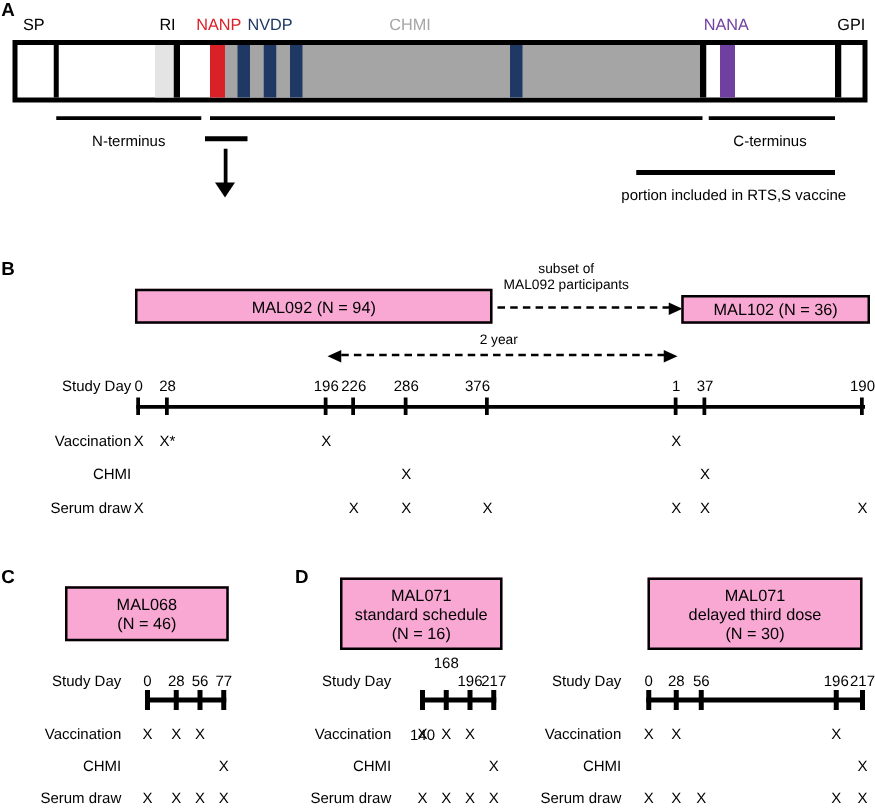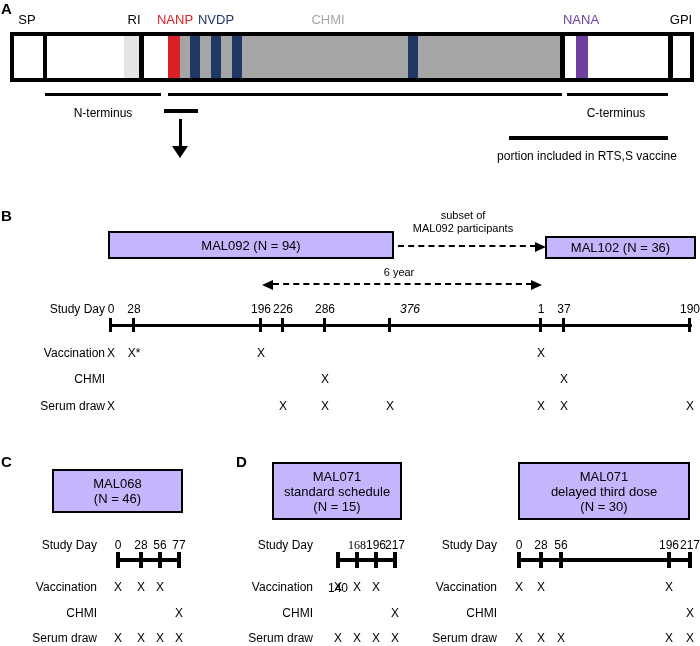--- a/index.html
+++ b/index.html
@@ -6,45 +6,45 @@
   #fig{position:relative;width:700px;height:646px;background:#fff;
        font-family:"Liberation Sans","DejaVu Sans",sans-serif;color:#000;overflow:hidden;}
   .abs{position:absolute;}
   .panel-letter{font-size:15px;font-weight:bold;}
   .seq-label{font-size:13px;text-align:center;}
   .s12{font-size:12px;line-height:13px;}
   .s11{font-size:11px;line-height:13px;}
   .center{text-align:center;}
   .right{text-align:right;}
   .bar{border:4px solid #000;background:#fff;box-sizing:border-box;}
-  .box{border:2px solid #000;background:#c4b5fd;box-sizing:border-box;
+  .box{border:2px solid #000;background:#f9a8d4;box-sizing:border-box;
        display:flex;flex-direction:column;align-items:center;justify-content:center;
        font-size:13px;line-height:15px;text-align:center;}
   .blk{background:#000;}
   .dash-line{border-top:2.5px dashed #000;}
   .tri-right{width:0;height:0;border-top:5px solid transparent;border-bottom:5px solid transparent;border-left:11px solid #000;}
   .tri-left{width:0;height:0;border-top:5px solid transparent;border-bottom:5px solid transparent;border-right:11px solid #000;}
   .tri-down{width:0;height:0;border-left:8px solid transparent;border-right:8px solid transparent;border-top:12px solid #000;}
 </style>
 </head>
 <body>
 
 <div id="fig">
 
   <div class="abs blk" style="left:179px;top:119px;width:3px;height:28px;"></div>
   <div class="abs tri-down" style="left:172px;top:146px;"></div>
 
-  <div class="abs s11 center" style="left:373px;top:209px;width:180px;">
+  <div class="abs s11 center" style="left:363px;top:209px;width:180px;">
     <div>subset of</div>
     <div>MAL092 participants</div>
   </div>
   <div class="abs dash-line" style="left:398px;top:245px;width:138px;"></div>
   <div class="abs tri-right" style="left:535px;top:242px;"></div>
 
-  <div class="abs s11 center" style="left:339px;top:266px;width:120px;">6 year</div>
+  <div class="abs s11 center" style="left:339px;top:266px;width:120px;">2 year</div>
   <div class="abs dash-line" style="left:273px;top:283px;width:259px;"></div>
   <div class="abs tri-left" style="left:262px;top:280px;"></div>
   <div class="abs tri-right" style="left:531px;top:280px;"></div>
 <div class="abs panel-letter" style="left: 1px; top: 0px;">A</div>
     <div class="abs panel-letter" style="left: 1px; top: 207px;">B</div>
     <div class="abs panel-letter" style="left: 1px; top: 453px;">C</div>
     <div class="abs panel-letter" style="left: 236px; top: 453px;">D</div>
     <div class="abs seq-label" style="left: -18px; top: 12px; width: 90px; color: rgb(0, 0, 0);">SP</div>
     <div class="abs seq-label" style="left: 89px; top: 12px; width: 90px; color: rgb(0, 0, 0);">RI</div>
     <div class="abs seq-label" style="left: 130px; top: 12px; width: 90px; color: rgb(218, 33, 40);">NANP</div>
@@ -79,40 +79,40 @@
     <div class="abs box" style="left: 545px; top: 236px; width: 151px; height: 23px;">
       <div>MAL102 (N = 36)</div>
     </div>
     <div class="abs box" style="left: 52px; top: 469px; width: 131px; height: 44px;">
       <div>MAL068</div>
       <div>(N = 46)</div>
     </div>
     <div class="abs box" style="left: 272px; top: 462px; width: 130px; height: 58px;">
       <div>MAL071</div>
       <div>standard schedule</div>
-      <div>(N = 15)</div>
+      <div>(N = 16)</div>
     </div>
     <div class="abs box" style="left: 518px; top: 462px; width: 172px; height: 58px;">
       <div>MAL071</div>
       <div>delayed third dose</div>
       <div>(N = 30)</div>
     </div>
     <div class="abs" style="left: 109px; top: 324px; width: 583px; height: 3px; background: rgb(0, 0, 0);"></div>
     <div class="abs" style="left: 109px; top: 318px; width: 3px; height: 14px; background: rgb(0, 0, 0);"></div>
     <div class="abs s12 center" style="left: 89px; top: 303px; width: 44px;">0</div>
     <div class="abs" style="left: 132px; top: 318px; width: 3px; height: 14px; background: rgb(0, 0, 0);"></div>
     <div class="abs s12 center" style="left: 112px; top: 303px; width: 44px;">28</div>
     <div class="abs" style="left: 259px; top: 318px; width: 3px; height: 14px; background: rgb(0, 0, 0);"></div>
     <div class="abs s12 center" style="left: 239px; top: 303px; width: 44px;">196</div>
     <div class="abs" style="left: 281px; top: 318px; width: 3px; height: 14px; background: rgb(0, 0, 0);"></div>
     <div class="abs s12 center" style="left: 261px; top: 303px; width: 44px;">226</div>
     <div class="abs" style="left: 323px; top: 318px; width: 3px; height: 14px; background: rgb(0, 0, 0);"></div>
     <div class="abs s12 center" style="left: 303px; top: 303px; width: 44px;">286</div>
     <div class="abs" style="left: 388px; top: 318px; width: 3px; height: 14px; background: rgb(0, 0, 0);"></div>
-    <div class="abs s12 center" style="left: 388px; top: 303px; width: 44px; font-style: italic;">376</div>
+    <div class="abs s12 center" style="left: 360px; top: 303px; width: 44px;">376</div>
     <div class="abs" style="left: 539px; top: 318px; width: 3px; height: 14px; background: rgb(0, 0, 0);"></div>
     <div class="abs s12 center" style="left: 519px; top: 303px; width: 44px;">1</div>
     <div class="abs" style="left: 562px; top: 318px; width: 3px; height: 14px; background: rgb(0, 0, 0);"></div>
     <div class="abs s12 center" style="left: 542px; top: 303px; width: 44px;">37</div>
     <div class="abs" style="left: 688px; top: 318px; width: 3px; height: 14px; background: rgb(0, 0, 0);"></div>
     <div class="abs s12 center" style="left: 668px; top: 303px; width: 44px;">190</div>
     <div class="abs s12 right" style="left: -55px; top: 303px; width: 160px;">Study Day</div>
     <div class="abs s12 right" style="left: -55px; top: 347px; width: 160px;">Vaccination</div>
     <div class="abs s12 center" style="left: 96px; top: 347px; width: 30px;">X</div>
     <div class="abs s12 center" style="left: 119px; top: 347px; width: 30px;">X*</div>
@@ -147,21 +147,21 @@
     <div class="abs s12 center" style="left: 164px; top: 607px; width: 30px;">X</div>
     <div class="abs s12 right" style="left: -63px; top: 632px; width: 160px;">Serum draw</div>
     <div class="abs s12 center" style="left: 103px; top: 632px; width: 30px;">X</div>
     <div class="abs s12 center" style="left: 126px; top: 632px; width: 30px;">X</div>
     <div class="abs s12 center" style="left: 145px; top: 632px; width: 30px;">X</div>
     <div class="abs s12 center" style="left: 164px; top: 632px; width: 30px;">X</div>
     <div class="abs" style="left: 336px; top: 558px; width: 61px; height: 4px; background: rgb(0, 0, 0);"></div>
     <div class="abs" style="left: 336px; top: 552px; width: 4px; height: 16px; background: rgb(0, 0, 0);"></div>
     <div class="abs s12 center" style="left: 316px; top: 539px; width: 44px; margin-top: 43px;">140</div>
     <div class="abs" style="left: 355px; top: 552px; width: 4px; height: 16px; background: rgb(0, 0, 0);"></div>
-    <div class="abs s12 center" style="left: 335px; top: 539px; width: 44px; font-family: Liberation Serif, serif;">168</div>
+    <div class="abs s12 center" style="left: 335px; top: 524px; width: 44px;">168</div>
     <div class="abs" style="left: 374px; top: 552px; width: 4px; height: 16px; background: rgb(0, 0, 0);"></div>
     <div class="abs s12 center" style="left: 354px; top: 539px; width: 44px;">196</div>
     <div class="abs" style="left: 393px; top: 552px; width: 4px; height: 16px; background: rgb(0, 0, 0);"></div>
     <div class="abs s12 center" style="left: 373px; top: 539px; width: 44px;">217</div>
     <div class="abs s12 right" style="left: 153px; top: 539px; width: 160px;">Study Day</div>
     <div class="abs s12 right" style="left: 153px; top: 581px; width: 160px;">Vaccination</div>
     <div class="abs s12 center" style="left: 323px; top: 581px; width: 30px;">X</div>
     <div class="abs s12 center" style="left: 342px; top: 581px; width: 30px;">X</div>
     <div class="abs s12 center" style="left: 361px; top: 581px; width: 30px;">X</div>
     <div class="abs s12 right" style="left: 153px; top: 607px; width: 160px;">CHMI</div>

